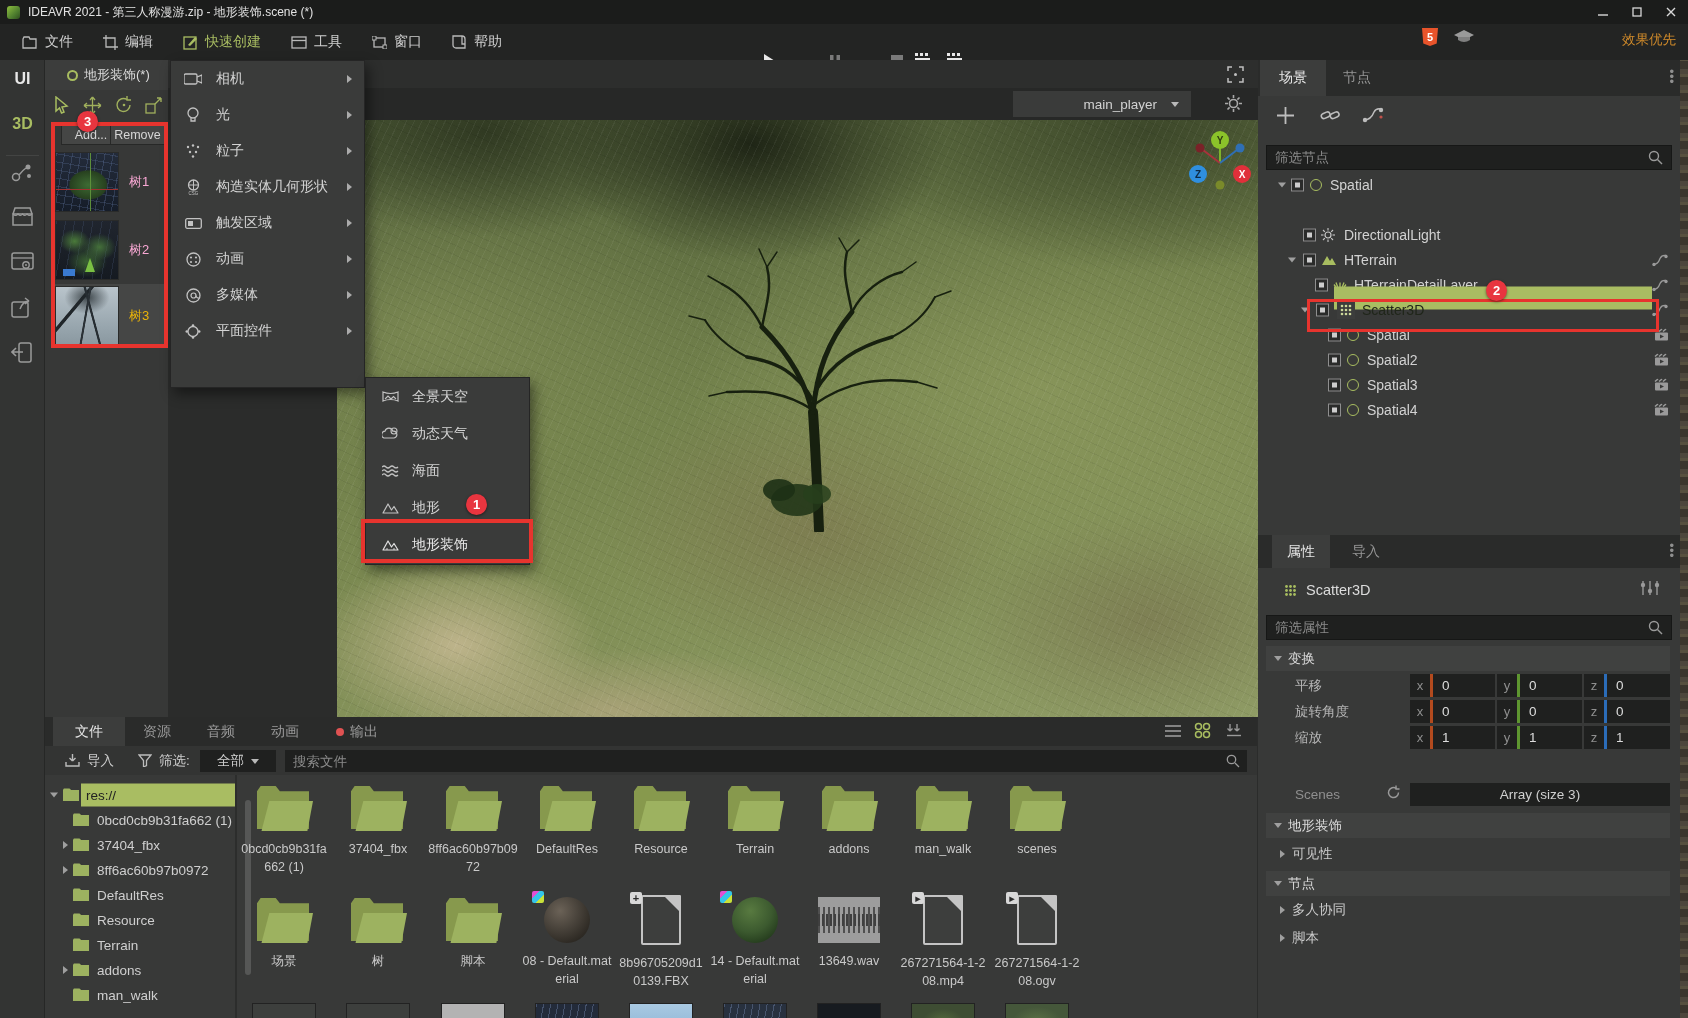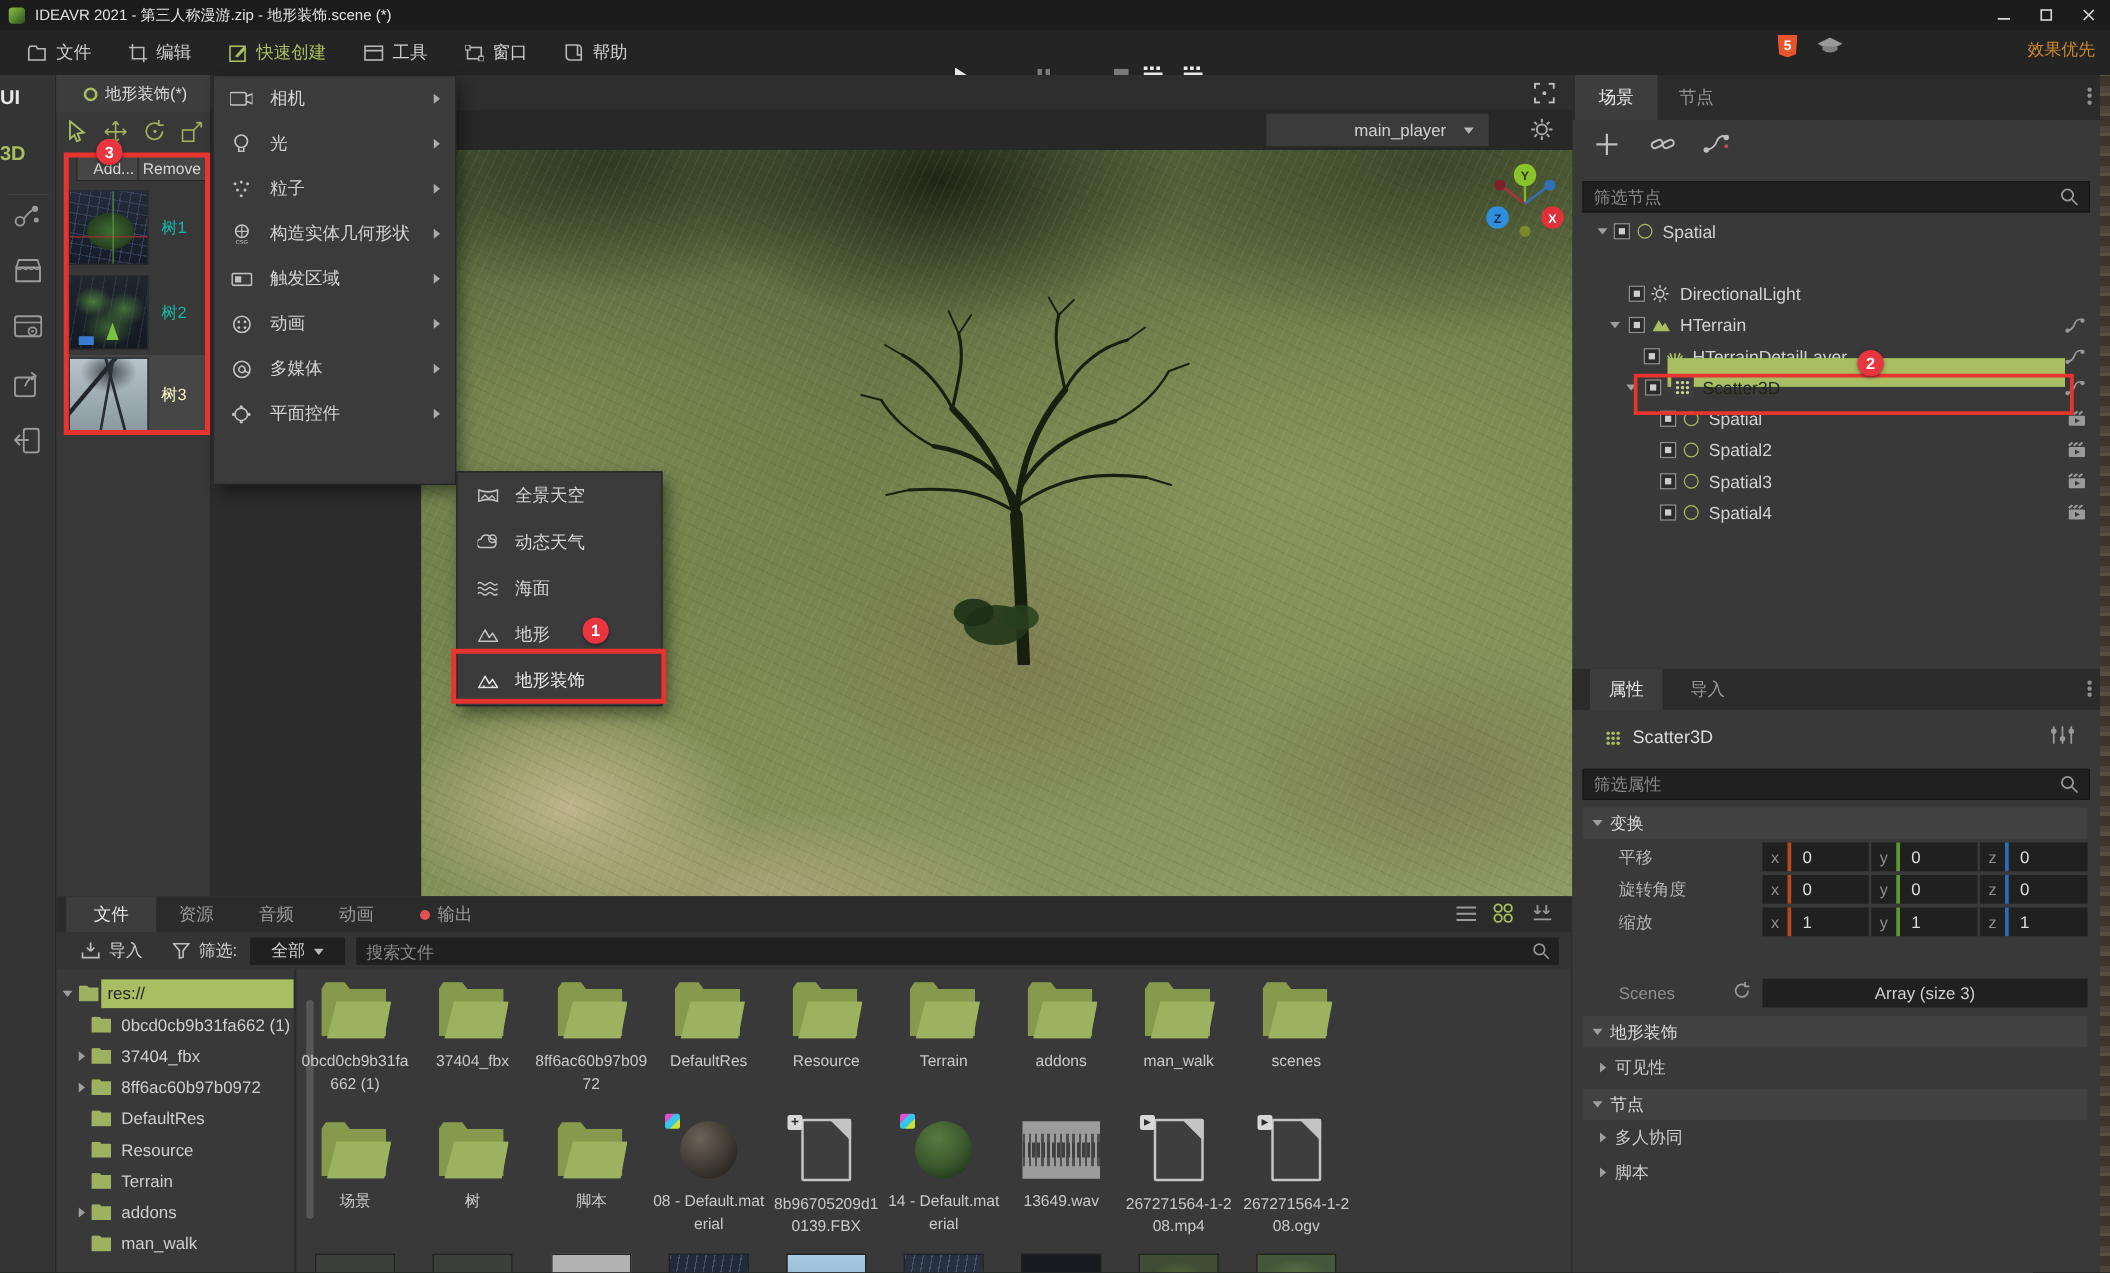--- a/index.html
+++ b/index.html
@@ -16,34 +16,34 @@
 .mitem{display:flex;align-items:center;gap:7px;margin-left:14px;padding:4px 8px;color:#cfcfcf;font-size:14px}
 .mitem svg{display:block}
 .mitem.green{color:#a9bd62}
 .pbtn{position:absolute;top:28px;width:18px;height:18px;display:flex;align-items:center;justify-content:center}
 #perf{position:absolute;right:12px;top:31px;color:#cf8a2a;font-size:13.5px}
 #html5{position:absolute;right:250px;top:28px;width:16px;height:18px;background:#e8542b;
  clip-path:polygon(0 0,100% 0,92% 86%,50% 100%,8% 86%);display:flex;align-items:center;justify-content:center;color:#fff;font-size:11px;font-weight:bold}
 #gradcap{position:absolute;right:214px;top:30px}
 
 #activity{position:absolute;left:0;top:60px;width:45px;height:958px;background:#333433;border-right:1px solid #262726}
-#activity .big{position:absolute;left:0;width:45px;text-align:left;font-weight:bold;font-size:16px}
+#activity .big{position:absolute;left:0;width:45px;text-align:center;font-weight:bold;font-size:16px}
 #activity .sep{position:absolute;left:6px;width:33px;height:1px;background:#434443}
 #activity .aicon{position:absolute;left:11px}
 
 #decor{position:absolute;left:45px;top:60px;width:123px;height:657px;background:#373837}
 #decor .hdr{position:absolute;left:0;top:0;width:123px;height:30px;display:flex;align-items:center;background:#3c3d3c}
 #decor .circ{width:11px;height:11px;border:2px solid #a8bd60;border-radius:50%;margin:0 6px 0 22px}
 #decor .ttl{font-size:13px;color:#dcdcdc}
 .dtool{position:absolute;top:36px}
 .dbtn{position:absolute;height:21px;background:#454645;border:1px solid #272827;color:#d6d6d6;font-size:12.5px;display:flex;align-items:center;justify-content:center}
 .ditem{position:absolute;left:7px;width:112px;display:flex;align-items:center}
 .dthumb{width:64px;height:60px;margin-left:3px;flex:none;border:1px solid #2a2b2a;position:relative;overflow:hidden}
-.dlabel{margin-left:10px;font-size:13px;color:#14b8a6}
-.dlabel.sel{color:#fef9c3}
+.dlabel{margin-left:10px;font-size:13px;color:#f9a8d4}
+.dlabel.sel{color:#eab308}
 .th1{background:radial-gradient(26px 20px at 52% 55%,#3d6b33,#27401f 70%,rgba(0,0,0,0) 75%),
  repeating-linear-gradient(100deg,rgba(90,110,150,.35) 0 1px,transparent 1px 8px),
  repeating-linear-gradient(10deg,rgba(90,110,150,.3) 0 1px,transparent 1px 8px),
  linear-gradient(#232b3a,#161d29)}
 .th1::after{content:"";position:absolute;left:0;top:62%;width:100%;height:1px;background:#a03030}
 .th1::before{content:"";position:absolute;left:55%;top:0;width:1px;height:100%;background:#5d8f3a;z-index:2}
 .th2{background:radial-gradient(20px 16px at 30% 35%,#4a7a3a,rgba(0,0,0,0) 75%),
  radial-gradient(22px 18px at 70% 45%,#44703a,rgba(0,0,0,0) 75%),
  radial-gradient(26px 20px at 50% 70%,#3a6132,rgba(0,0,0,0) 78%),
  repeating-linear-gradient(100deg,rgba(90,110,150,.2) 0 1px,transparent 1px 9px),

